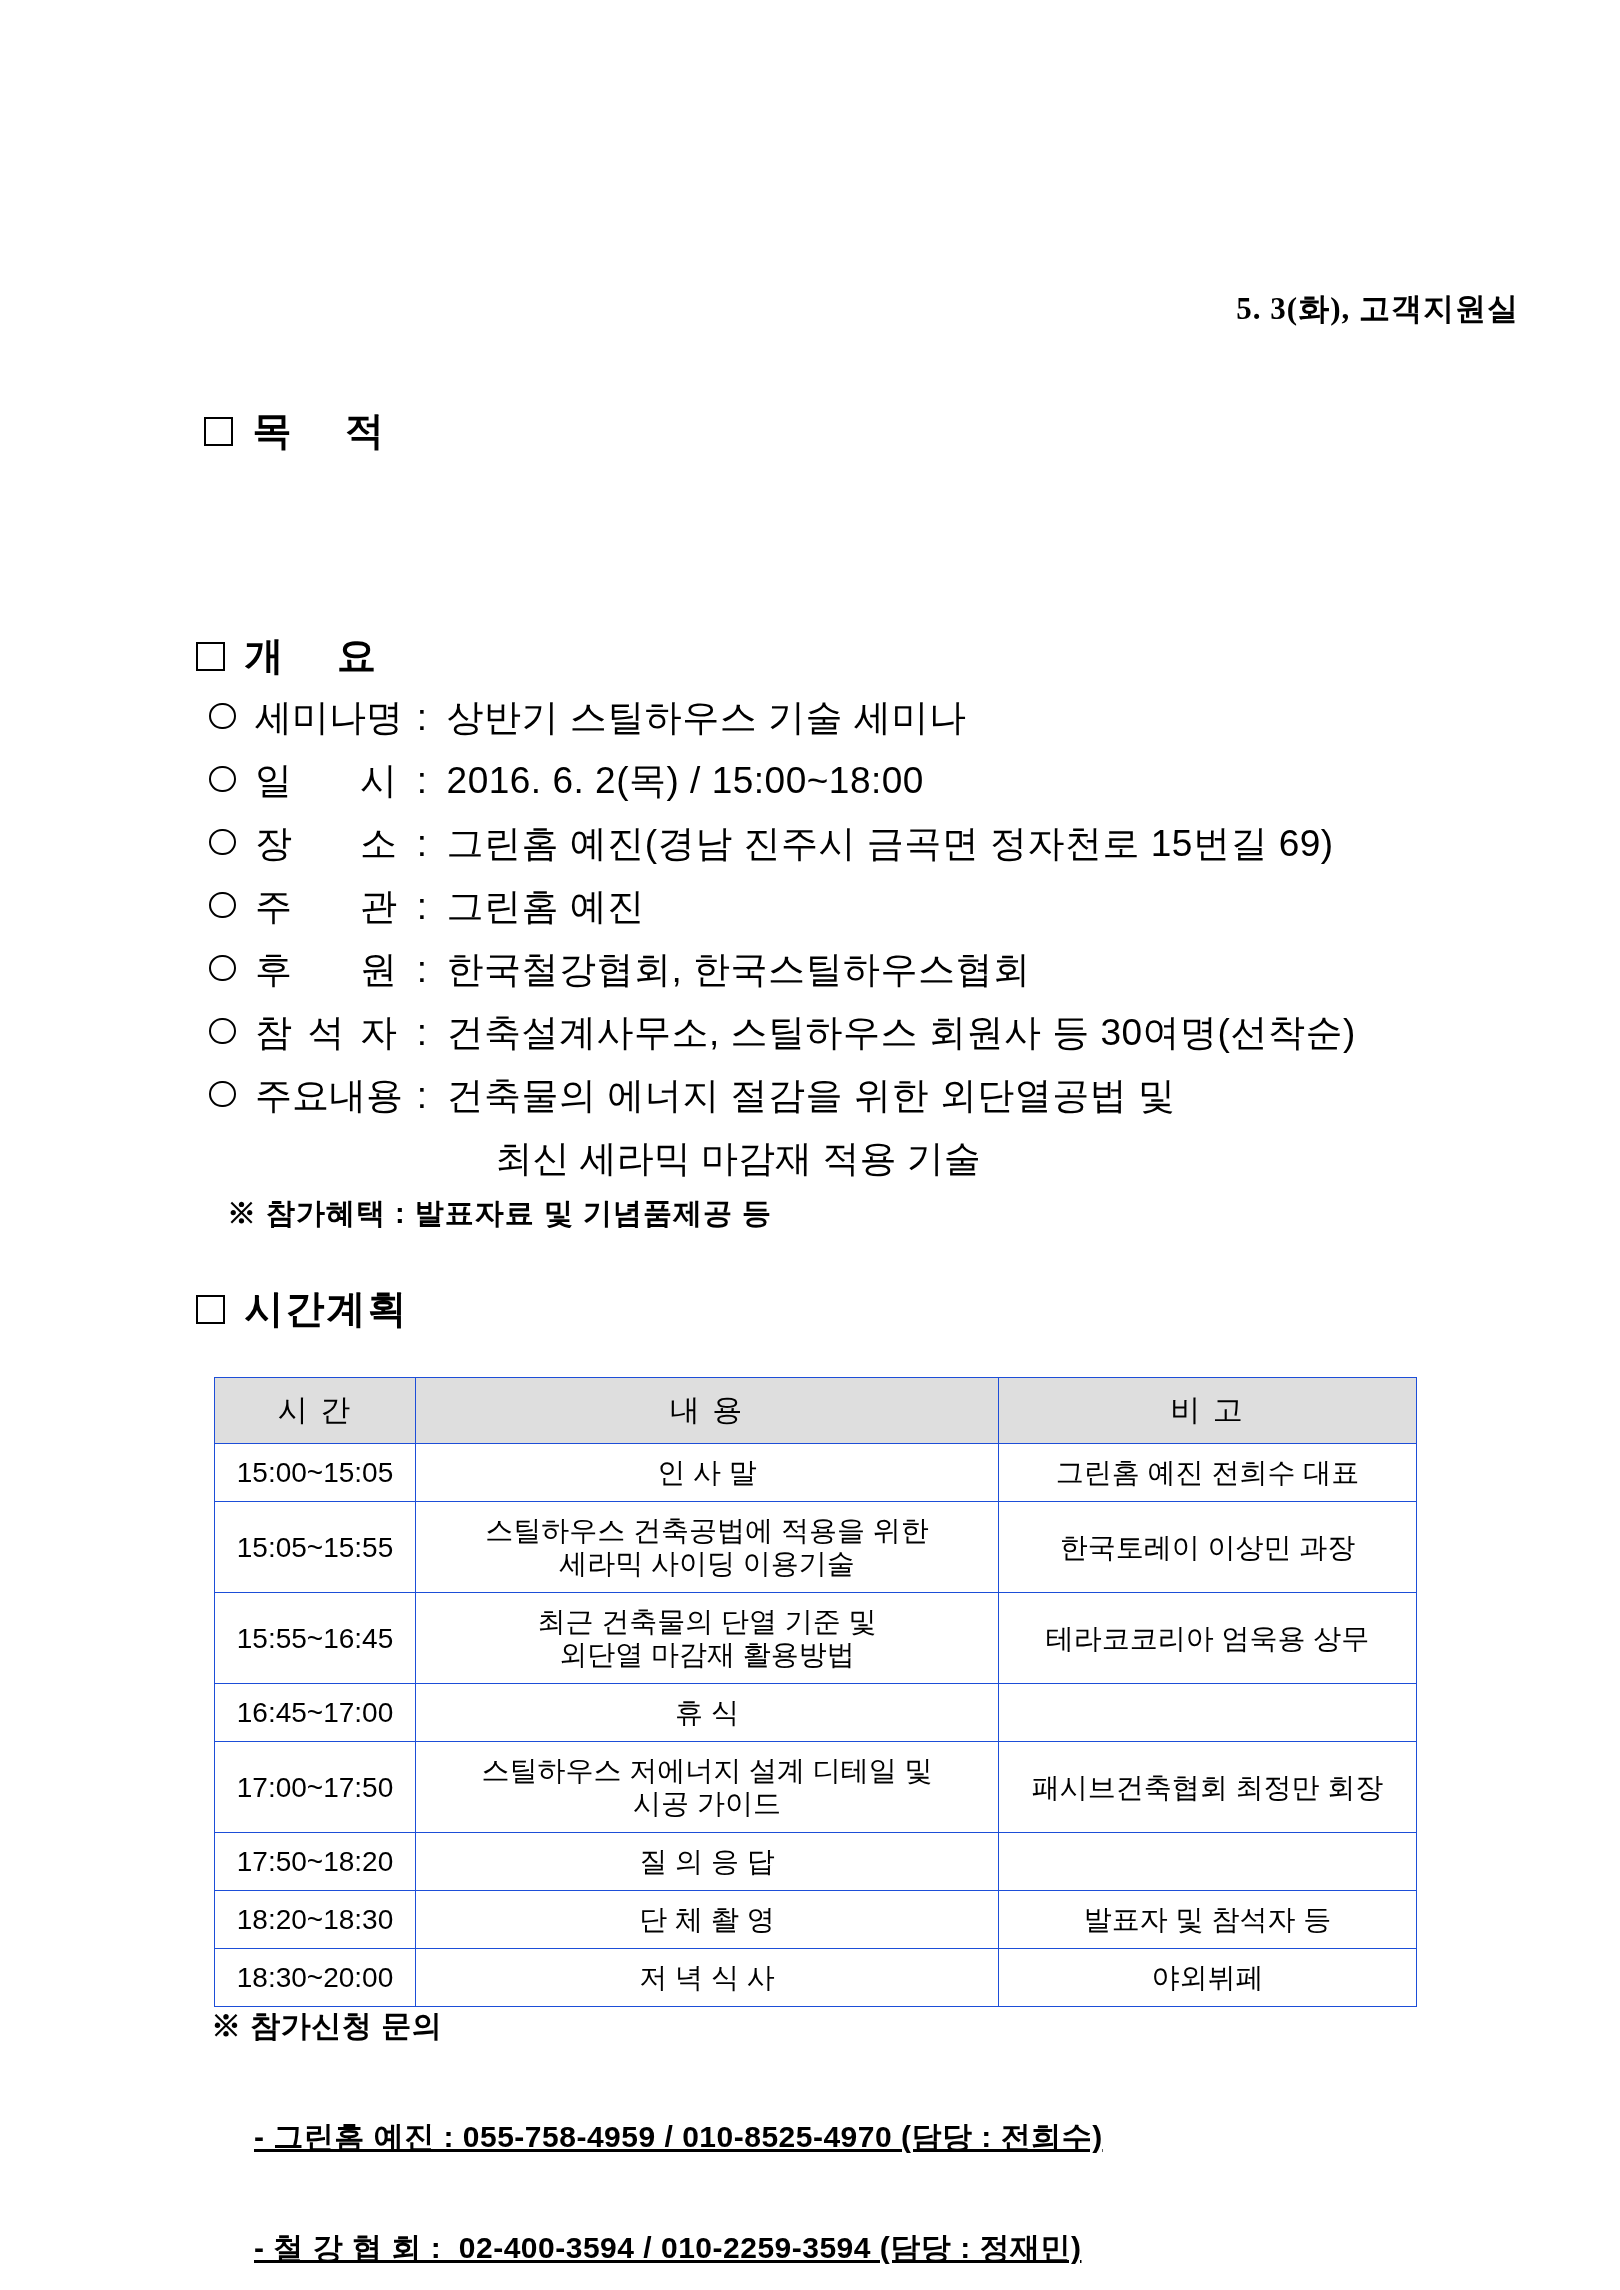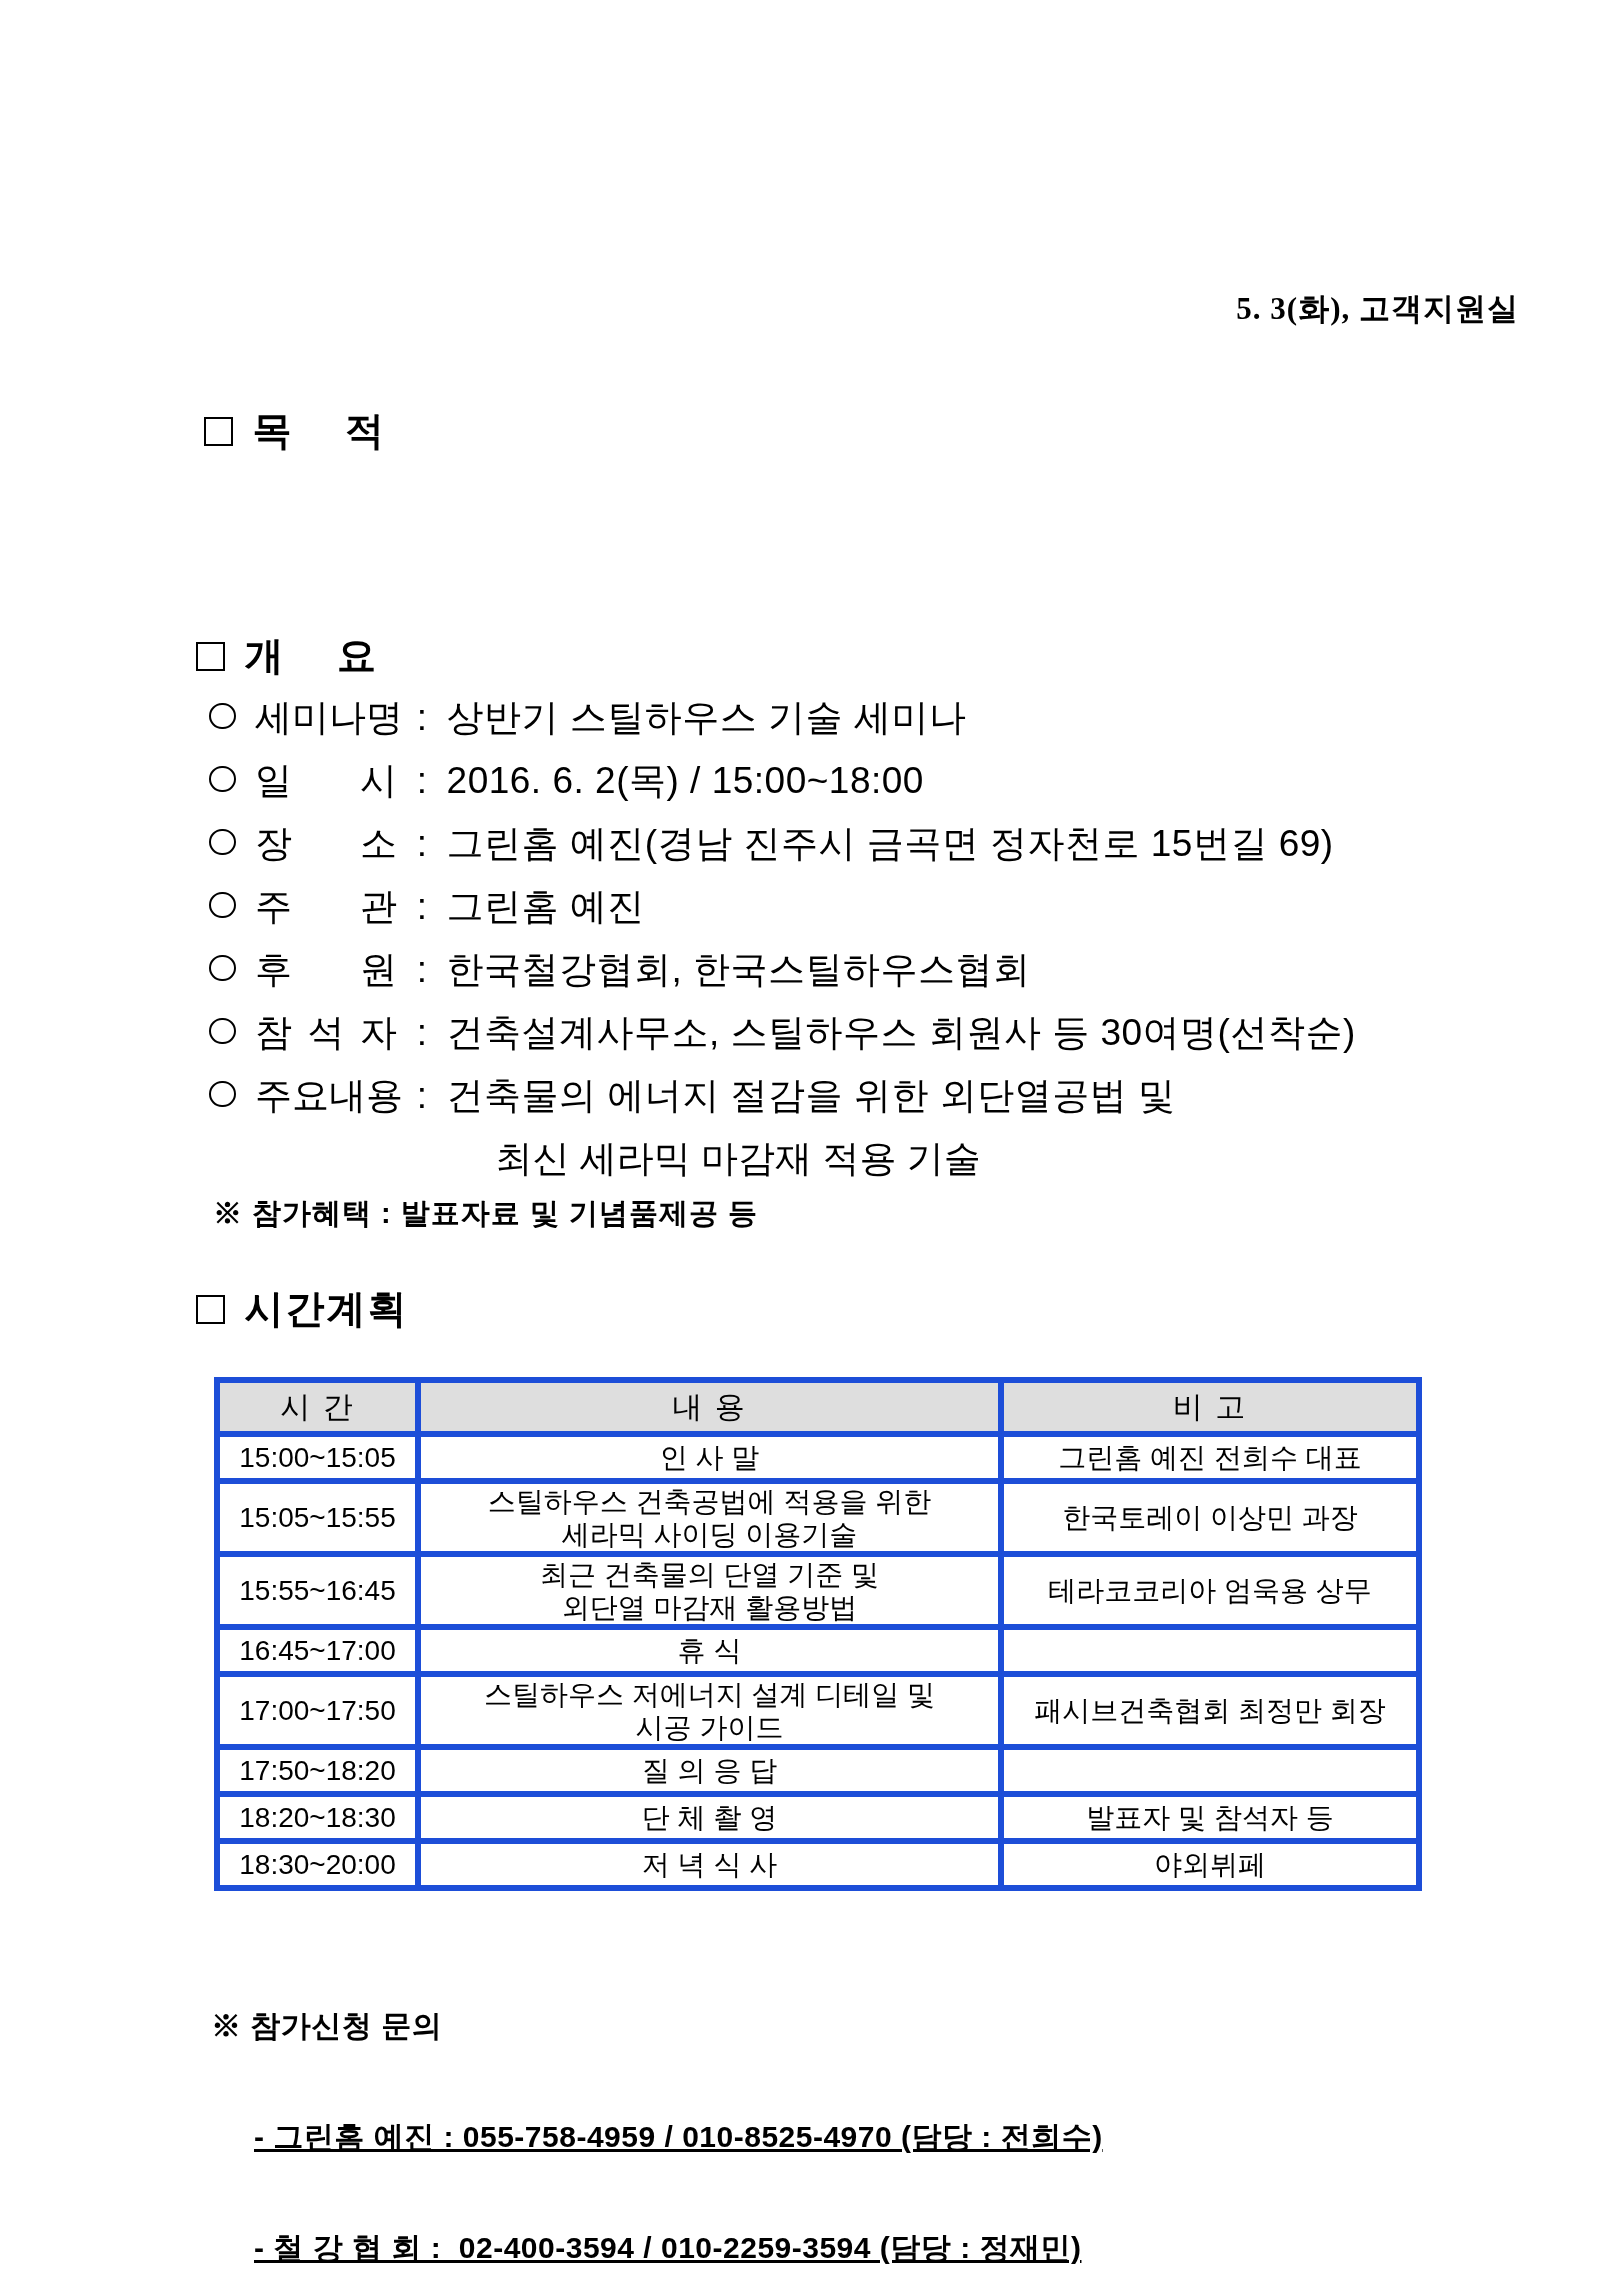--- a/index.html
+++ b/index.html
@@ -63,33 +63,33 @@
   
   .overview-items { position:absolute; left:209px; top:686px; font-family:Liberation Sans, sans-serif; font-size:37px; }
   .ov-item { display:flex; gap:19.6px; line-height:63px; }
   .ov-item .circle-bullet { margin-top:16.7px; }
   .ov-label { display:inline-block; width:142px; text-align-last:justify; white-space:pre; flex:none; }
   .ov-colon { flex:none; }
   .ov-value  { letter-spacing:0.5px; white-space:pre; }
   .ov-value2 { padding-left:49px; white-space:pre; }
 
   .benefit-note {
-    position:absolute; left:213px; top:1194px;
+    position:absolute; left:227px; top:1194px;
     font-weight:bold; font-size:29px; letter-spacing:1px; white-space:pre;
   }
 
   
   table.schedule {
     position:absolute; left:214px; top:1377px; width:1202px;
     border-collapse:collapse; table-layout:fixed;
     font-family:"Liberation Sans", sans-serif;
   }
   table.schedule th, table.schedule td {
-    border:6px solid #1d4ed8; text-align:center; vertical-align:middle;
-    font-weight:normal; padding:0;
+    border:1px solid #1d4ed8; text-align:center; vertical-align:middle;
+    font-weight:normal; padding:12px;
   }
   table.schedule th { height:54px; background:#dedede; font-size:30px; letter-spacing:2px; white-space:pre; }
   table.schedule td { font-size:28px; line-height:33px; white-space:pre-line; }
   td.cell-time { font-size:28px; letter-spacing:0; }
   tr.row-single { height:47px; }
   tr.row-tall   { height:73px; }
 
   
   .contact {
     position:absolute; left:211px; top:1936px;

